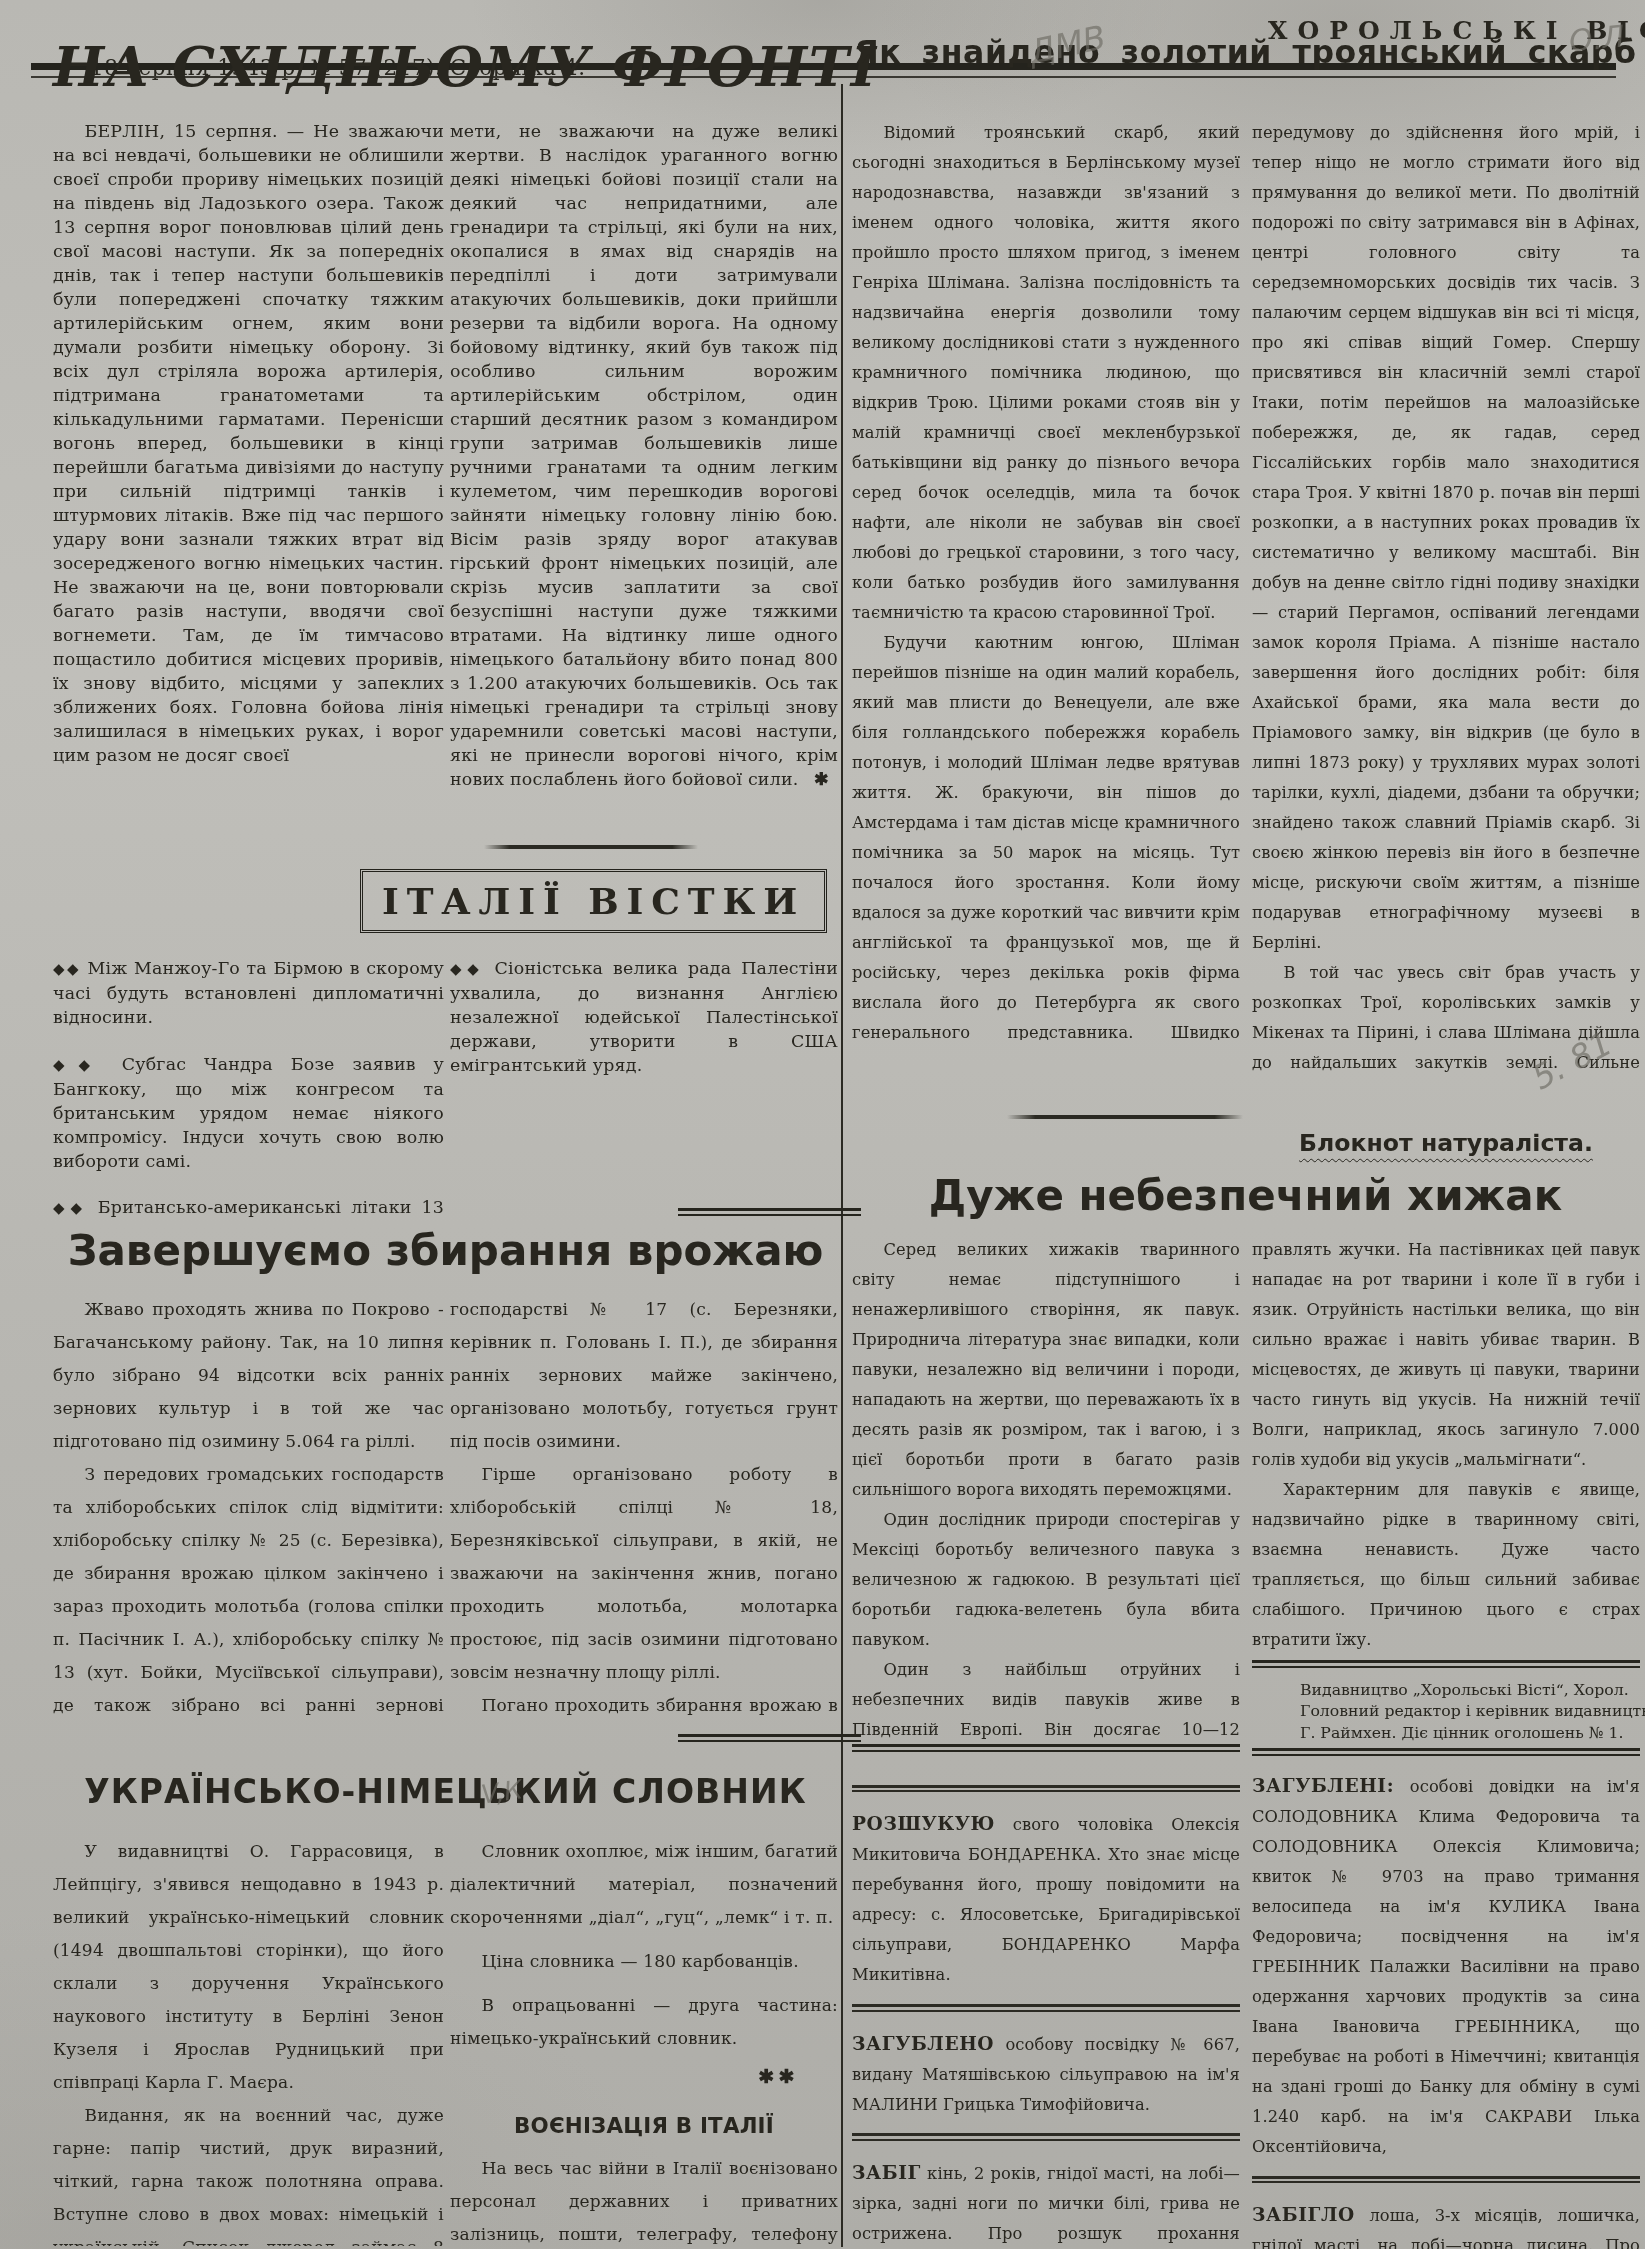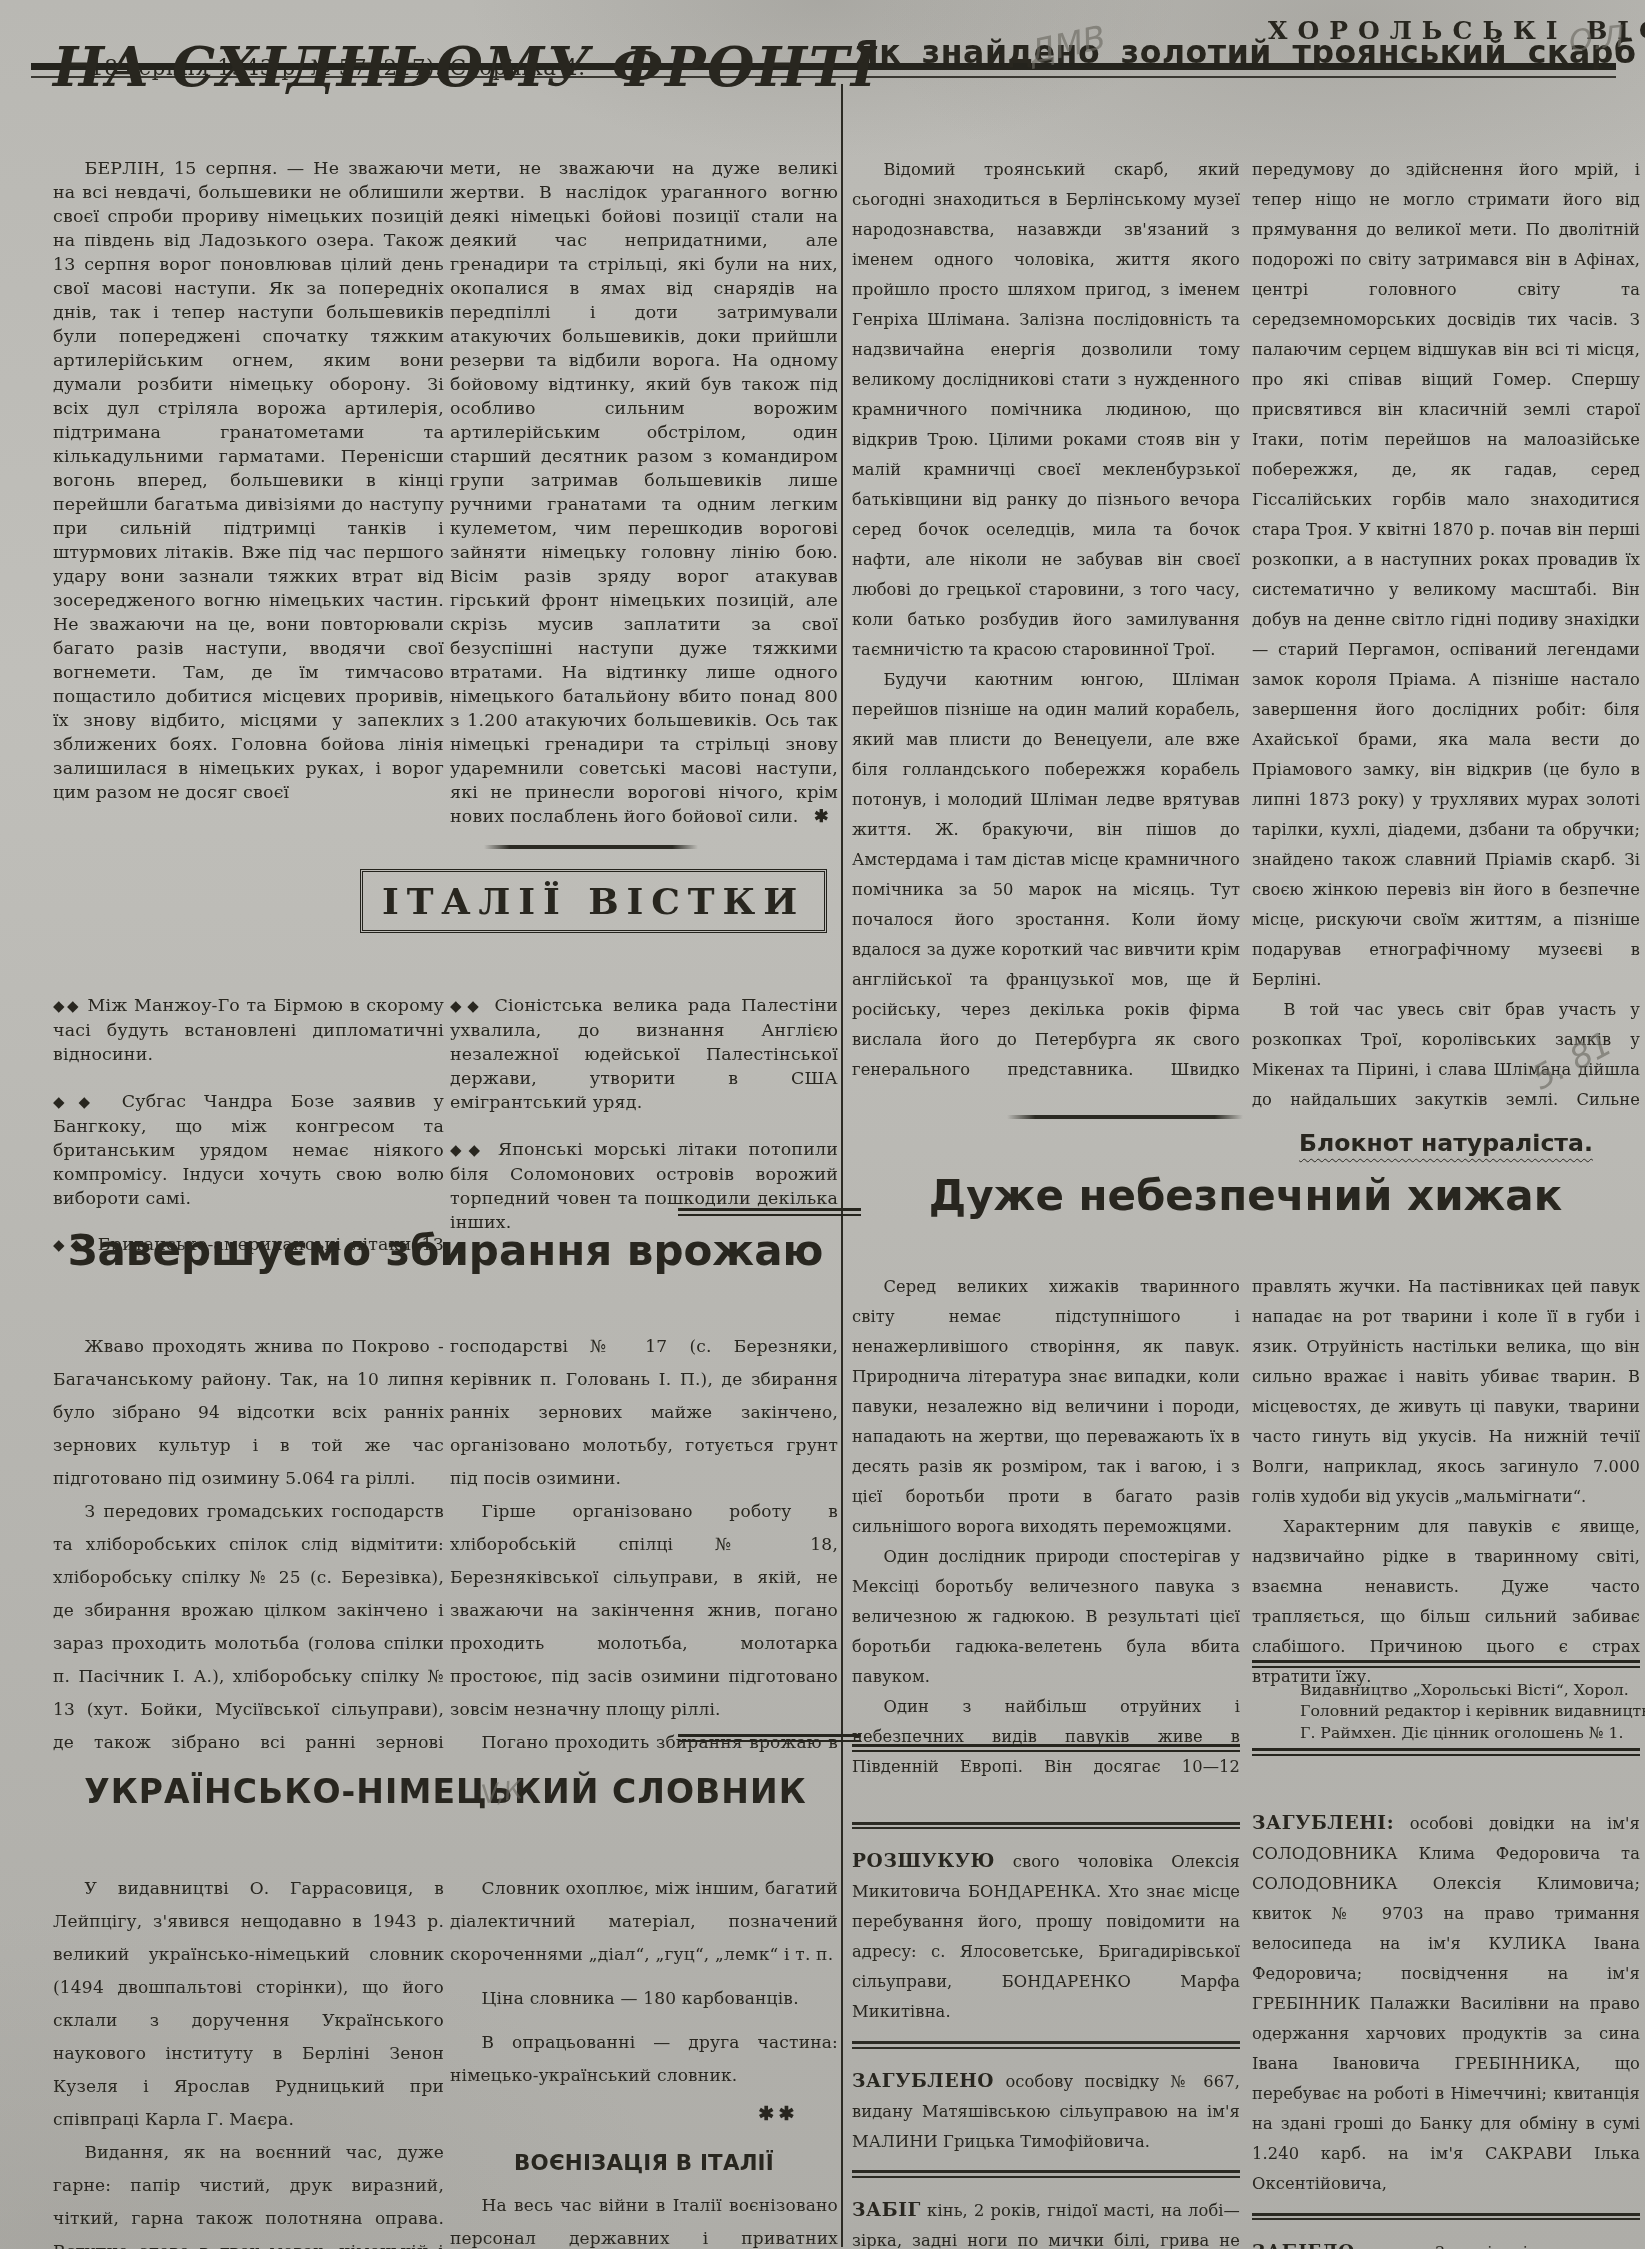--- a/index.html
+++ b/index.html
@@ -6,21 +6,21 @@
   .page{
     position:relative;width:1646px;height:2250px;overflow:hidden;
     font-family:"DejaVu Serif",serif;color:#28261f;
     background:
       radial-gradient(787px 337px at 82% 1%, rgba(140,138,132,.35), transparent 60%),
       radial-gradient(1012px 562px at 5% 100%, rgba(150,148,142,.30), transparent 60%),
       radial-gradient(506px 225px at 50% 0%, rgba(120,118,112,.25), transparent 70%),
       linear-gradient(180deg,#b9b8b3,#c0bfba 30%,#b6b5b0 65%,#aeada8);
   }
   .abs{position:absolute;}
-  .col{ text-align:justify; overflow:hidden;margin-top:37px;}
+  .col{ text-align:justify; overflow:hidden;}
   .col p{margin:0;}
   .col p.ind{text-indent:31.5px;}
   .fs31{font-size:17.4px;line-height:24px;letter-spacing:0.2px;}
   .fs30{font-size:17px;line-height:33px;letter-spacing:0.2px;}
   .fs29{font-size:16.3px;line-height:30px;letter-spacing:0.1px;}
   .fs28{font-size:15.7px;line-height:21.4px;}
   .dateline{font-size:21.4px;letter-spacing:0.6px;margin-top:26px;}
   .masthead{font-size:25px;font-weight:bold;letter-spacing:10px;white-space:nowrap;}
   .rule-head{border-top:7.3px solid #24231d;}
   .rule-head2{height:2.2px;background:#3a3832;}
@@ -74,21 +74,20 @@
     <div class="abs box-short" style="left:360px;top:869px;width:461px;height:58px;">
       <span class="h-short">ІТАЛІЇ ВІСТКИ</span>
     </div>
     <div class="abs col fs31 sn" style="left:53px;top:956px;width:391px;height:264px;">
       <p><span class="di">◆◆</span> <span>Між Манжоу-Го та Бірмою в скорому часі будуть встановлені дипломатичні відносини.</span></p>
       <p><span class="di">◆◆</span> <span>Субгас Чандра Бозе заявив у Бангкоку, що між конгресом та британським урядом немає ніякого компромісу. Індуси хочуть свою волю вибороти самі.</span></p>
       <p><span class="di">◆◆</span> <span>Британсько-американські літаки 13 серпня знову бомбардували Рим.</span></p>
     </div>
     <div class="abs col fs31 sn" style="left:450px;top:956px;width:388px;height:264px;">
       <p><span class="di">◆◆</span> <span>Сіоністська велика рада Палестіни ухвалила, до визнання Англією незалежної юдейської Палестінської держави, утворити в США емігрантський уряд.</span></p>
-      <p><span class="di">◆◆</span> <span>Японські морські літаки потопили біля Соломонових островів ворожий торпедний човен та пошкодили декілька інших.</span></p>
       <p> </p>
     </div>
   </section>
 
   <section>
     <div class="abs rule2" style="left:678px;top:1208px;width:183px;"></div>
     <div class="abs h-harvest" style="left:53px;top:1226px;width:785px;">Завершуємо збирання врожаю</div>
     <div class="abs col fs30" style="left:53px;top:1293px;width:391px;height:436px;">
       <p class="ind">Жваво проходять жнива по Покрово - Багачанському району. Так, на 10 липня було зібрано 94 відсотки всіх ранніх зернових культур і в той же час підготовано під озимину 5.064 га ріллі.</p>
       <p class="ind">З передових громадських господарств та хліборобських спілок слід відмітити: хліборобську спілку № 25 (с. Березівка), де збирання врожаю цілком закінчено і зараз проходить молотьба (голова спілки п. Пасічник І. А.), хліборобську спілку № 13 (хут. Бойки, Мусіївської сільуправи), де також зібрано всі ранні зернові культури, розгорнуто молотьбу і готується рілля для посіву озимини (голова спілки п. Бойко А. Т.). Добре організовано роботу в громадському</p>

